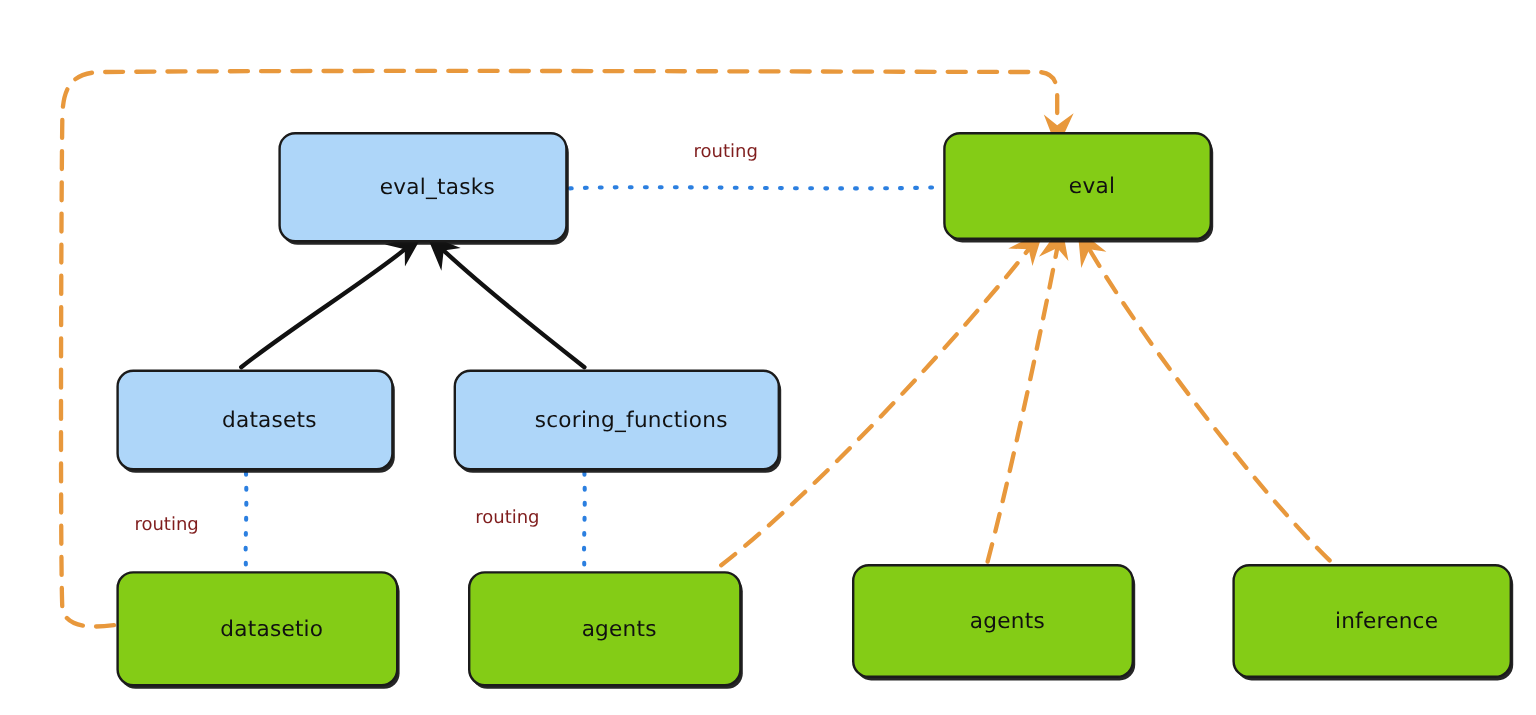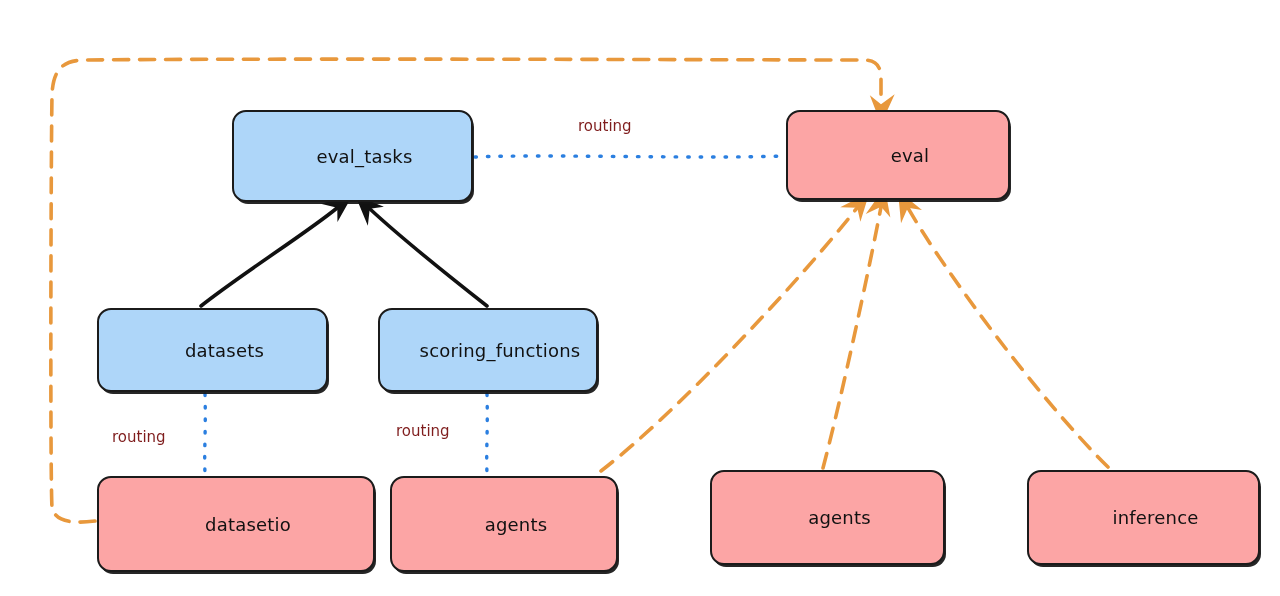--- a/index.html
+++ b/index.html
@@ -38,21 +38,21 @@
     font-size: 18px;
     color: #111111;
     letter-spacing: 0.2px;
     box-shadow: 2px 3px 0 -1px rgba(20,20,20,0.92);
     padding-left: 24px;
   }
   .node.api {
     background: #aed6f9;
   }
   .node.provider {
-    background: #fca5a5;
+    background: #84cc16;
   }
   .edge-label {
     position: absolute;
     font-family: "DejaVu Sans", sans-serif;
     font-size: 15px;
     color: #7f1d1d;
     white-space: nowrap;
     background: transparent;
   }
 </style>
@@ -116,25 +116,25 @@
   </div>
 
   <div class="node provider" style="left:786px; top:110px; width:224px; height:90px;">
     <span>eval</span>
   </div>
 
   <div class="node api" style="left:97px; top:308px; width:231px; height:84px;">
     <span>datasets</span>
   </div>
 
-  <div class="node api" style="left:378px; top:308px; width:220px; height:84px;">
+  <div class="node api" style="left:378px; top:308px; width:272px; height:84px;">
     <span>scoring_functions</span>
   </div>
 
-  <div class="node provider" style="left:97px; top:476px; width:278px; height:96px;">
+  <div class="node provider" style="left:97px; top:476px; width:235px; height:96px;">
     <span>datasetio</span>
   </div>
 
   <div class="node provider" style="left:390px; top:476px; width:228px; height:96px;">
     <span>agents</span>
   </div>
 
   <div class="node provider" style="left:1027px; top:470px; width:233px; height:95px;">
     <span>inference</span>
   </div>

